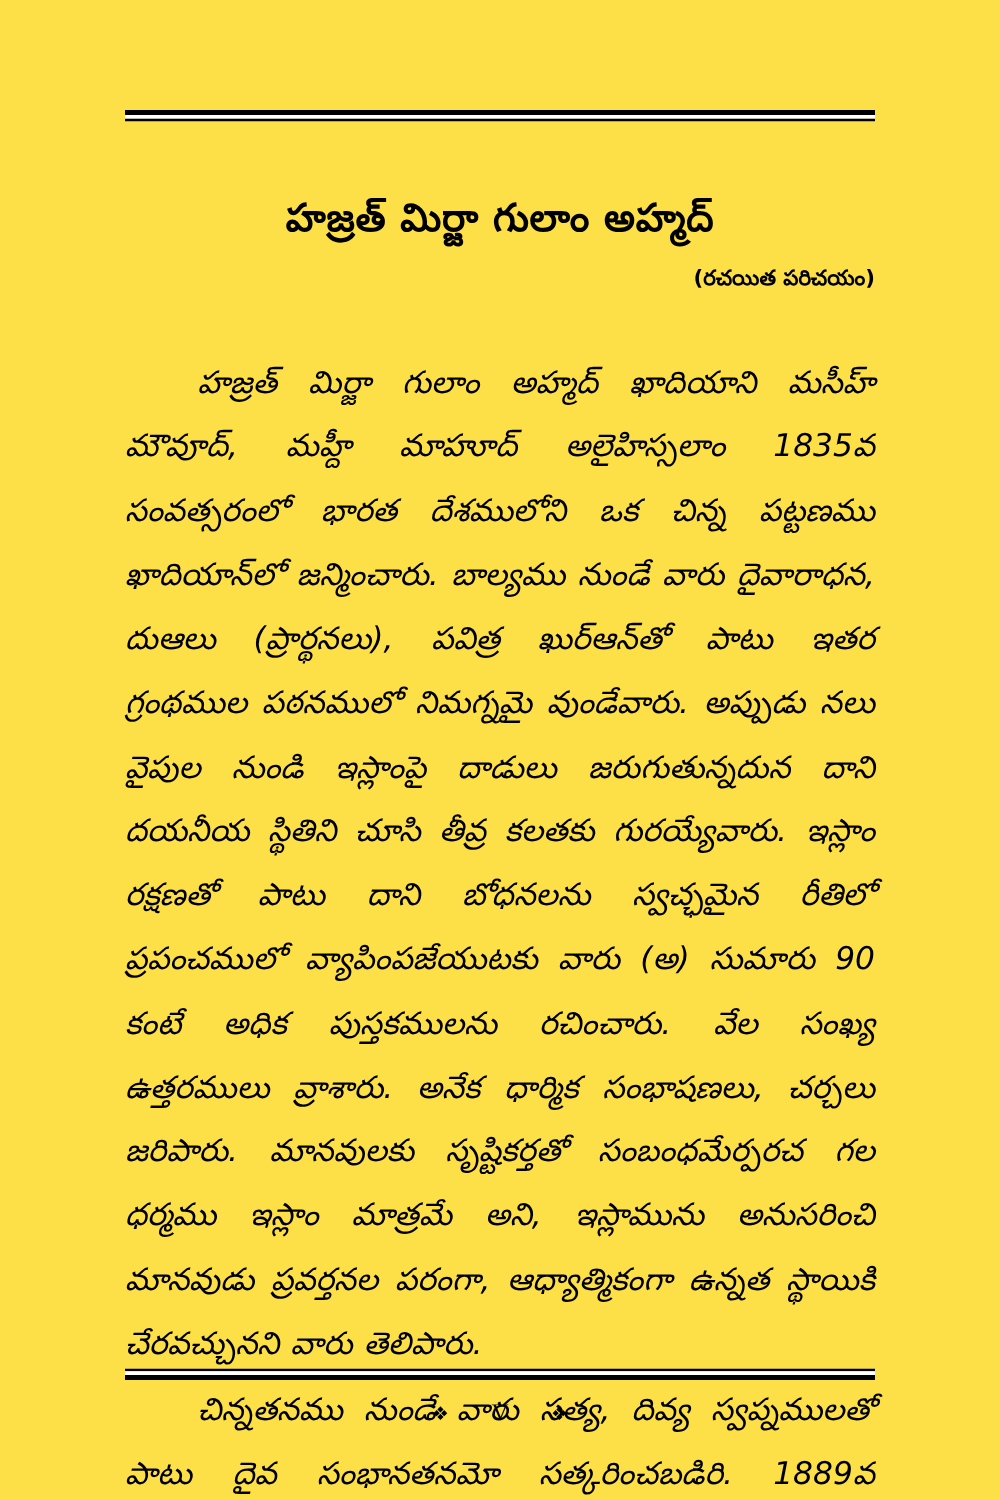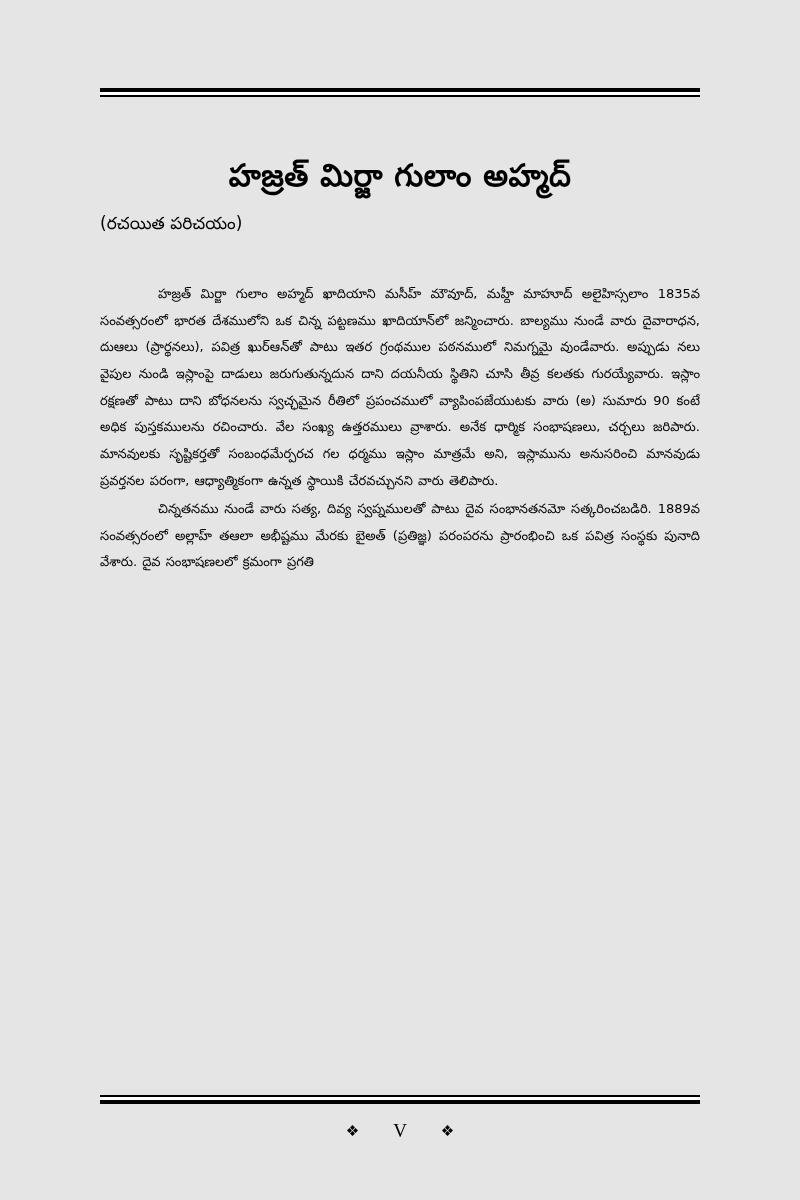--- a/index.html
+++ b/index.html
@@ -13,21 +13,21 @@
     font-family: "Liberation Serif", "DejaVu Serif", serif;
     color: #000000;
     overflow: hidden;
   }
   .page {
     position: relative;
     width: 800px;
     height: 1200px;
     box-sizing: border-box;
     padding: 88px 100px 60px 100px;
-    background: #e5e5e5;
+    background: #fde047;
   }
   
   .rule-top {
     width: 100%;
     margin: 0 0 54px 0;
   }
   .rule-top .thick {
     height: 4px;
     background: #000;
   }
@@ -46,38 +46,39 @@
   .title-line {
     font-family: "DejaVu Sans", sans-serif;
     font-weight: bold;
     font-size: 31px;
     line-height: 1.55;
     letter-spacing: 0.5px;
     color: #000;
   }
   .subtitle {
     font-family: "DejaVu Sans", sans-serif;
-    font-weight: normal;
+    font-weight: bold;
     font-size: 17px;
-    text-align: left;
+    text-align: right;
     margin-top: 14px;
     margin-bottom: 0;
   }
   .body-text {
     margin-top: 44px;
   }
   .para {
     font-family: "DejaVu Sans", sans-serif;
-    font-size: 13px;
+    font-size: 25px;
     line-height: 2.05;
     text-align: justify;
     text-justify: inter-word;
     text-indent: 58px;
     margin: 16px 0 0 0;
     word-spacing: 1px;
+    font-style: italic;
   }
   .para + .para {
     margin-top: 2px;
   }
   
   .footer {
     position: absolute;
     left: 100px;
     right: 100px;
     bottom: 58px;

